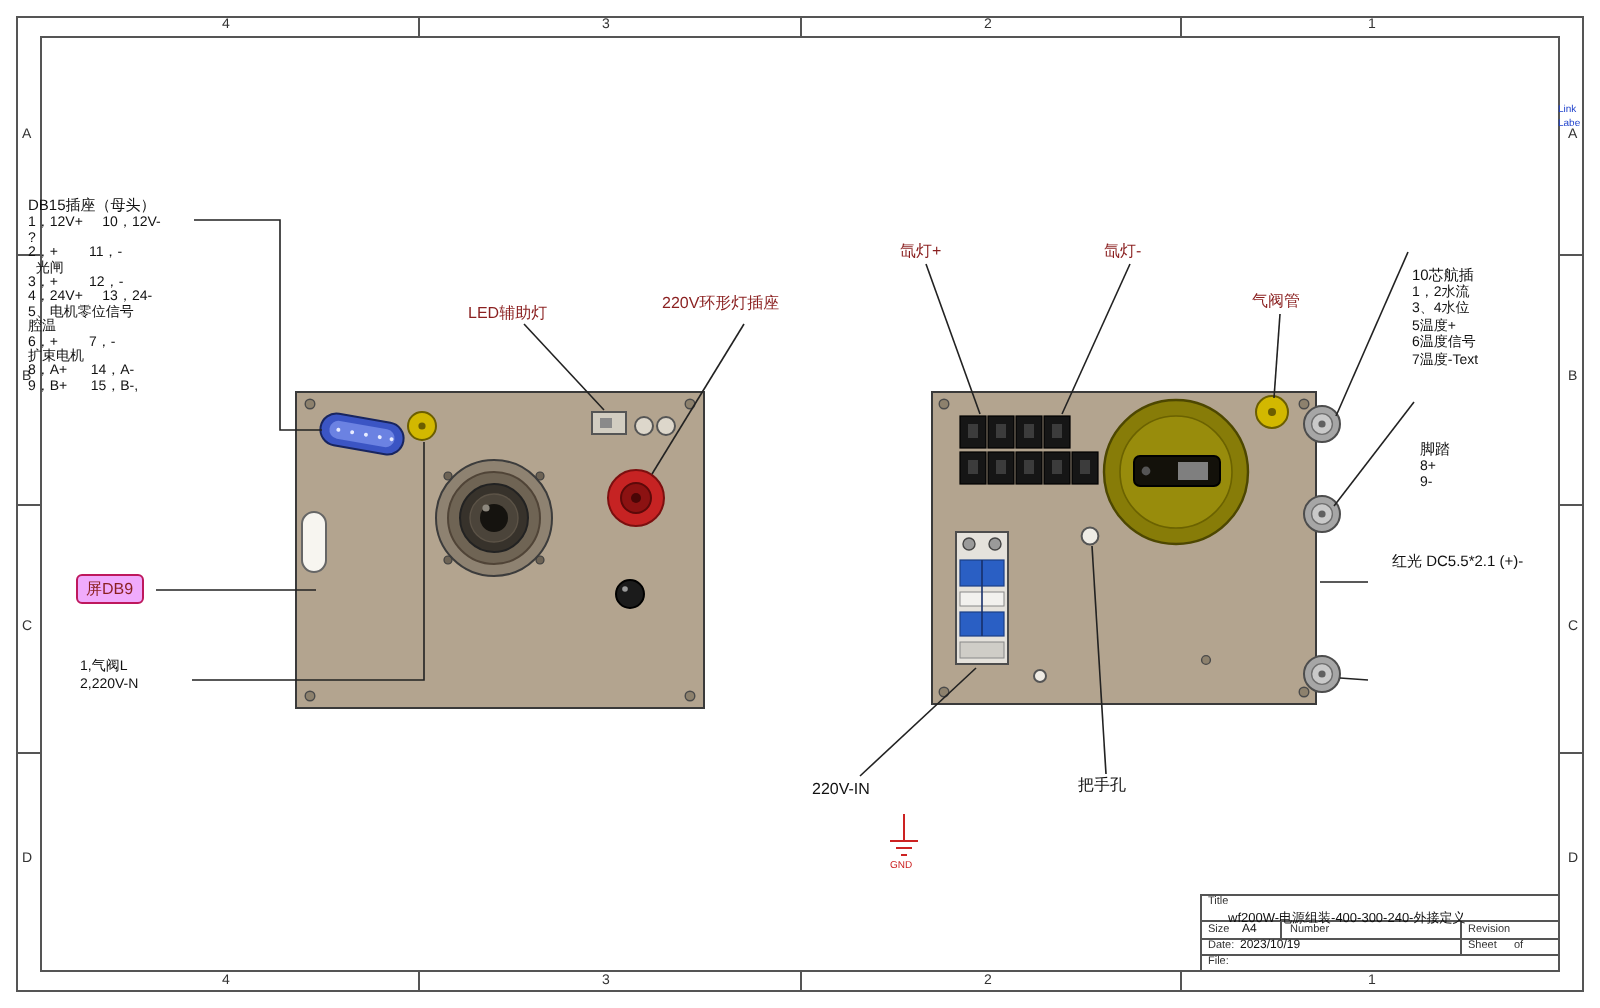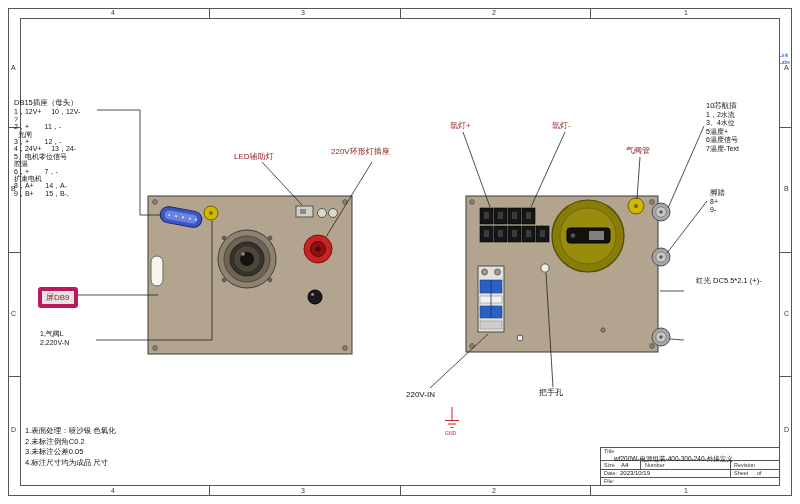--- a/index.html
+++ b/index.html
@@ -8,22 +8,22 @@
   .abs{position:absolute;}
   svg.gfx{position:absolute;left:0;top:0;}
   .zone{font-size:7px;color:#333;}
   .red{color:#8a1f1f;}
   .lbl8{font-size:8px;white-space:nowrap;}
   .small{font-size:7px;line-height:8.5px;white-space:nowrap;}
   .db15{font-size:7px;line-height:7.4px;}
   .db15 .title{font-size:7.5px;margin-bottom:2px;white-space:nowrap;}
   .pre{white-space:pre;}
   .list7{font-size:7px;line-height:9.8px;white-space:nowrap;}
-  .list7 .title{font-size:7.5px;}
-  .boxed{border:4px solid #be185d;border-radius:3px;padding:1px 4px;background:#e5e5e5;}
+  .list7 .title{font-size:7.5px;margin-top:32px;}
+  .boxed{border:1px solid #be185d;border-radius:3px;padding:1px 4px;background:#f0abfc;}
   .dim{font-size:9px;font-weight:bold;white-space:nowrap;}
   .dim .p{color:#c21ec2;}
   .dim .v{color:#1a1acc;}
   .notes{font-size:7.5px;line-height:10.5px;white-space:nowrap;}
   .tb{font-size:5.5px;color:#333;white-space:nowrap;}
   .tbv{font-size:6px;color:#111;white-space:nowrap;}
   .tb7{font-size:6.5px;color:#111;white-space:nowrap;}
   .tiny{font-size:5px;color:#2244cc;white-space:nowrap;}
   .gndtxt{font-size:5px;color:#cc2222;white-space:nowrap;}
 </style>
@@ -271,26 +271,20 @@
     <div>9-</div>
   </div>
 
   <div class="abs small" style="left:686px;top:277px;font-size:7.5px;margin-left:10px;">红光 DC5.5*2.1 (+)-</div>
 
 
   <div class="abs lbl8" style="left:406px;top:390px;">220V-IN</div>
   <div class="abs lbl8" style="left:539px;top:387px;">把手孔</div>
   <div class="abs gndtxt" style="left:445px;top:430px;">GND</div>
 
-  <div class="abs notes" style="left:25px;top:426px;">
-    <div>1.表面处理：喷沙银  色氧化</div>
-    <div>2.未标注倒角C0.2</div>
-    <div>3.未标注公差0.05</div>
-    <div>4.标注尺寸均为成品  尺寸</div>
-  </div>
 
   <div class="abs tb" style="left:604px;top:448px;">Title</div>
   <div class="abs tb7" style="left:614px;top:455px;">wf200W-电源组装-400-300-240-外接定义</div>
   <div class="abs tb" style="left:604px;top:462px;">Size</div>
   <div class="abs tbv" style="left:621px;top:462px;">A4</div>
   <div class="abs tb" style="left:645px;top:462px;">Number</div>
   <div class="abs tb" style="left:734px;top:462px;">Revision</div>
   <div class="abs tb" style="left:604px;top:470px;">Date:</div>
   <div class="abs tbv" style="left:620px;top:470px;">2023/10/19</div>
   <div class="abs tb" style="left:734px;top:470px;">Sheet</div>

